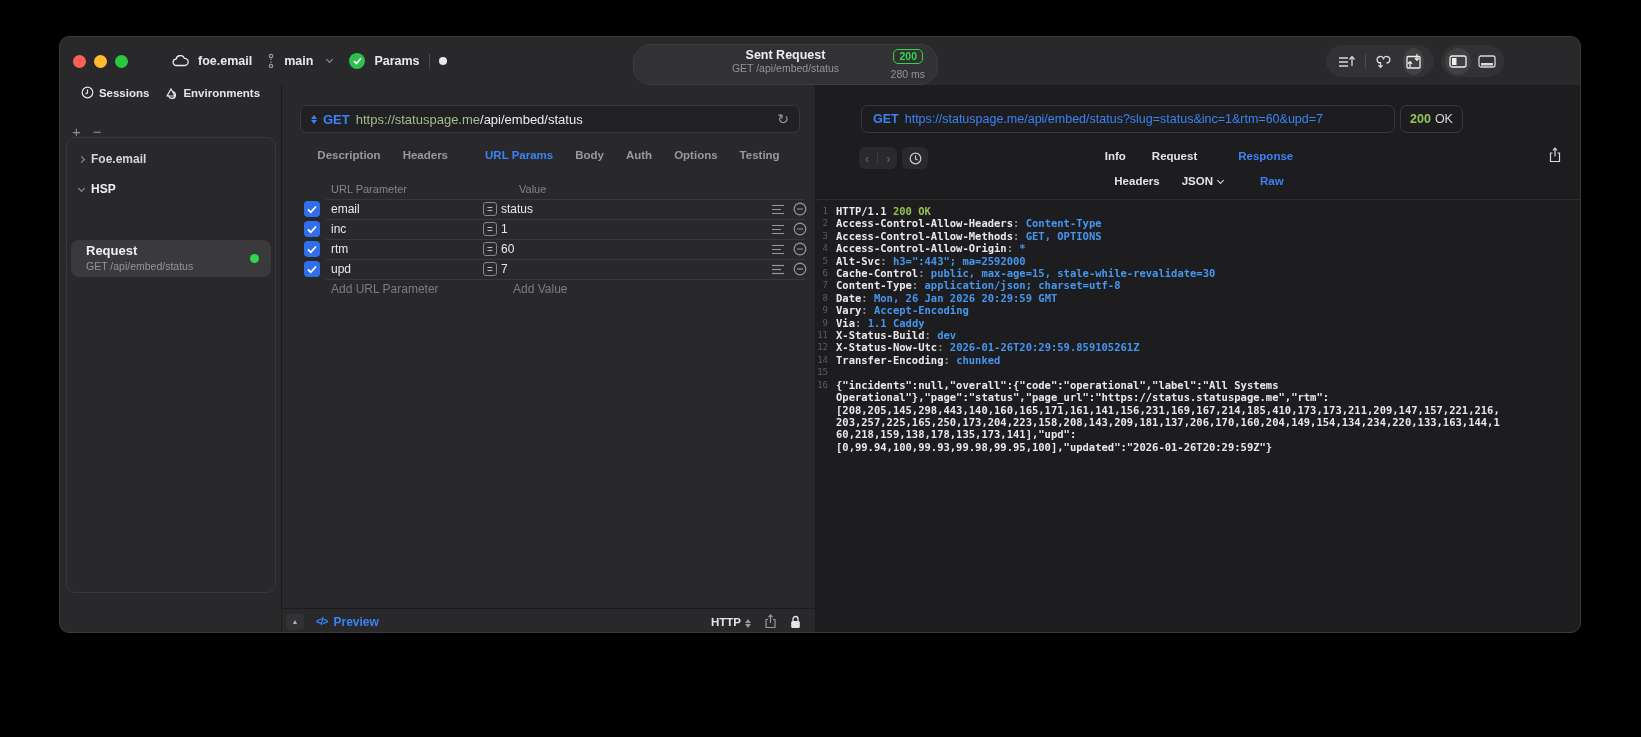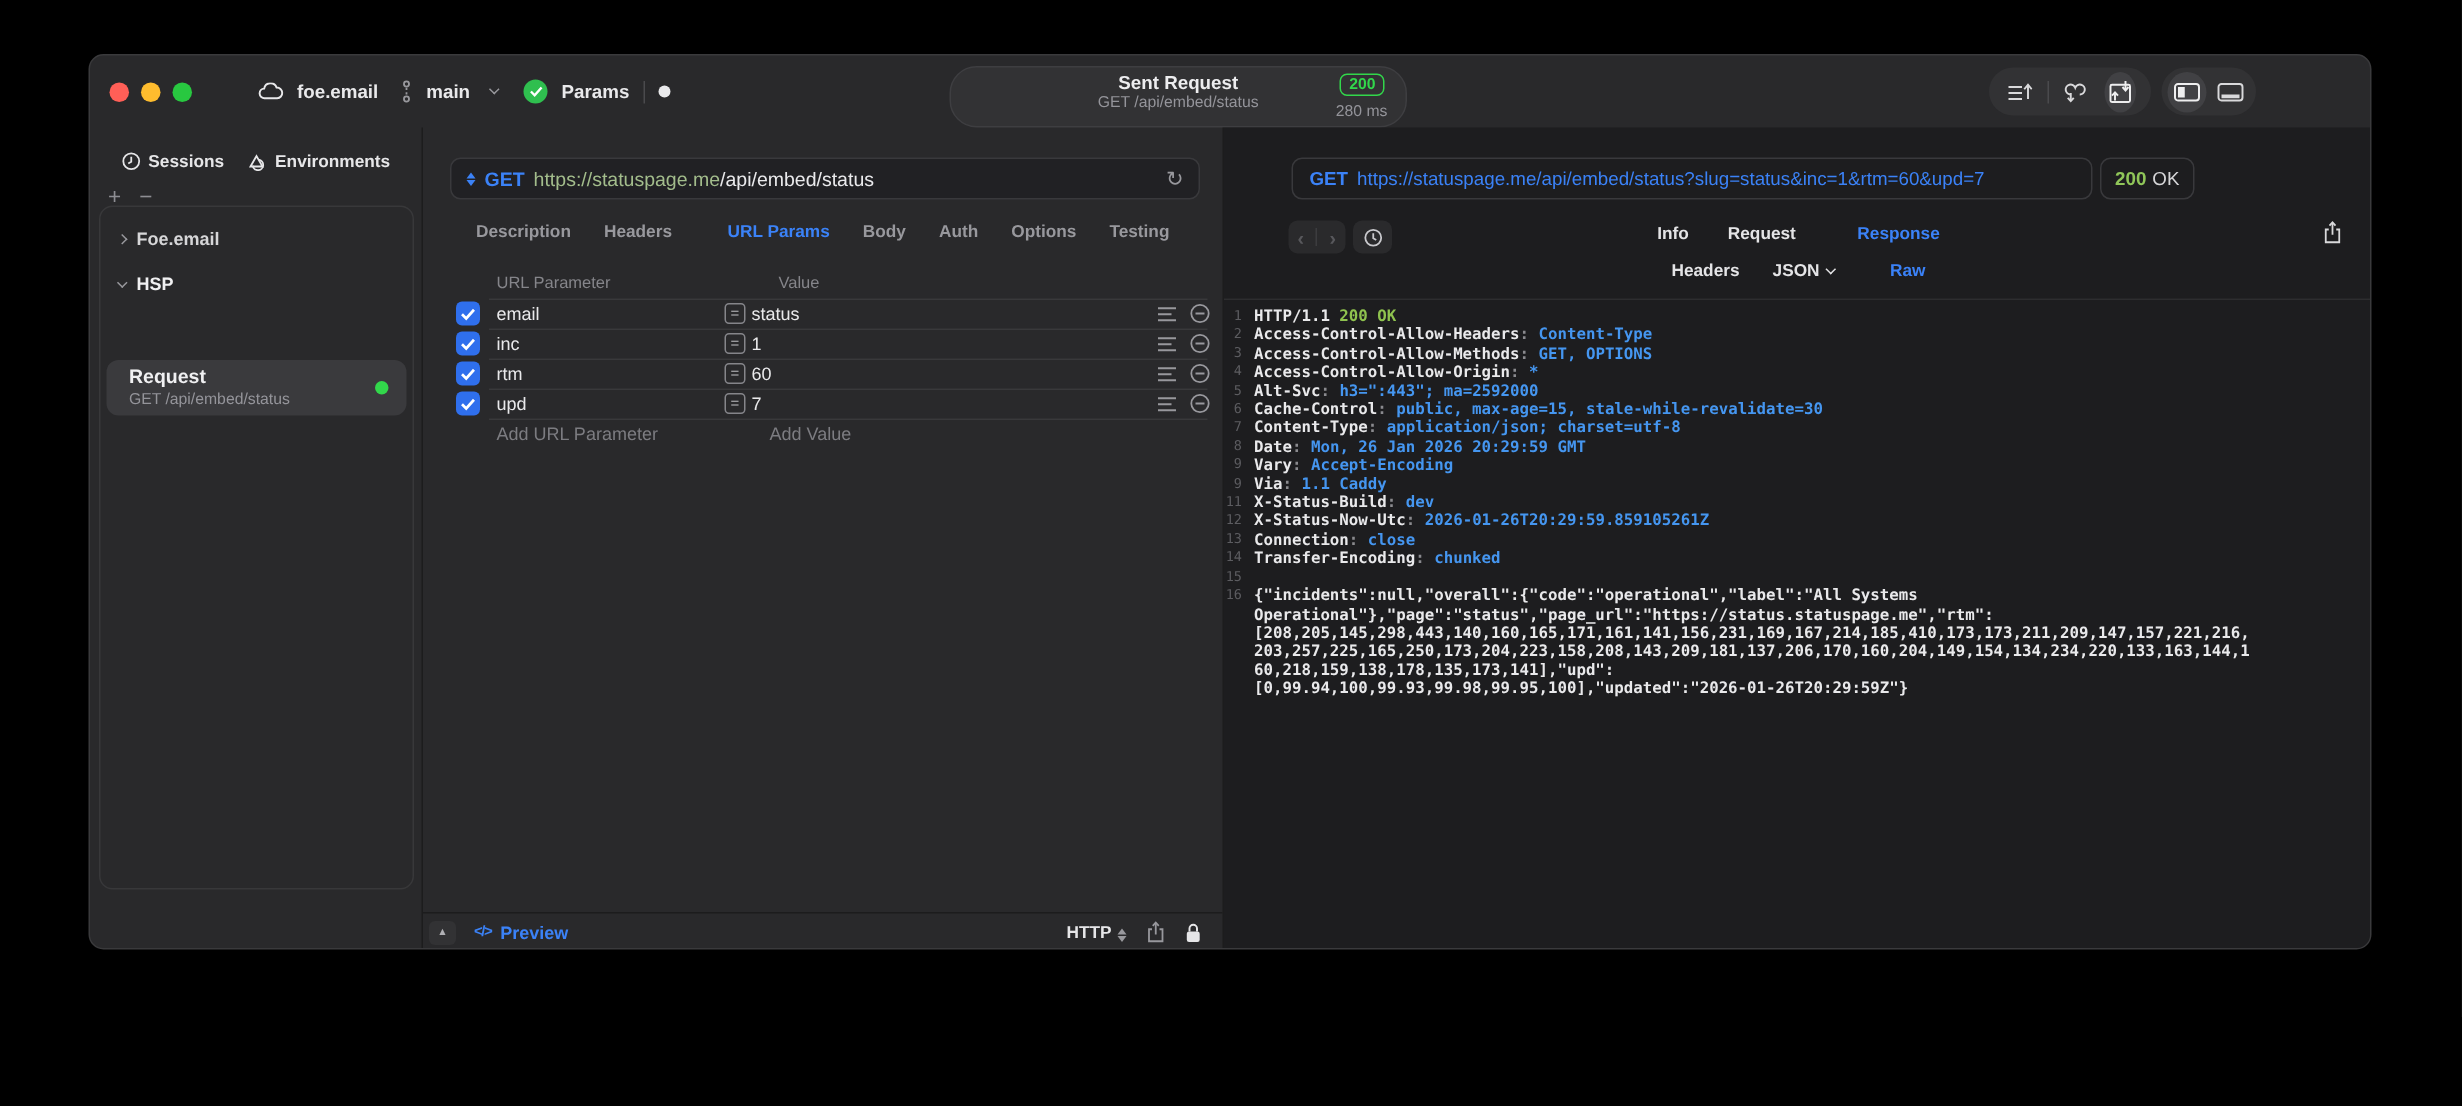--- a/index.html
+++ b/index.html
@@ -28,21 +28,21 @@
   .cp-time { position:absolute; right:12px; bottom:4px; font-size:10.5px; color:#94949a; }
   .tb-group { position:absolute; top:8px; height:32px; background:#323234; border-radius:16px;
     display:flex; align-items:center; color:#d9d9db; }
   .g1 { left:1266px; width:108px; padding:0 10px; gap:8px; }
   .g2 { left:1381px; width:63px; padding:0 4px; gap:3px; }
   .icirc { width:27px; height:27px; border-radius:50%; display:flex; align-items:center; justify-content:center; }
   .icirc.hl { background:#414144; }
 
   
   .sidebar { position:absolute; left:0; top:48px; width:222px; height:549px; border-right:1px solid #1c1c1d; }
-  .sb-tabs { position:absolute; left:0; top:16px; width:100%; display:flex; justify-content:center; gap:16px;
+  .sb-tabs { position:absolute; left:0; top:1px; width:100%; display:flex; justify-content:center; gap:16px;
     color:#e6e6e8; font-size:11.5px; font-weight:bold; }
   .sb-tab { display:flex; align-items:center; gap:5px; }
   .sb-pm { position:absolute; left:12px; top:38px; color:#8e8e93; font-size:15px; display:flex; gap:12px; }
   .sb-box { position:absolute; left:6px; top:52px; width:210px; height:456px; border:1px solid #38383a; border-radius:9px; }
   .tree-row { display:flex; align-items:center; gap:7px; height:22px; padding-left:12px;
     color:#d6d6d8; font-size:12px; font-weight:bold; margin-top:8px; }
   .tree-row:first-child { margin-top:10px; }
   .chev-r { width:5px; height:5px; border-right:1.5px solid #98989d; border-bottom:1.5px solid #98989d; transform:rotate(-45deg); }
   .chev-d { width:5px; height:5px; border-right:1.5px solid #98989d; border-bottom:1.5px solid #98989d; transform:rotate(45deg); position:relative; top:-1px; }
   .req-item { position:absolute; left:4px; top:102px; width:200px; height:37px; background:#3a3a3d; border-radius:8px; }
@@ -497,24 +497,20 @@
         </div>
         <div class="cline">
           <span class="lnum">11</span>
           <span class="ltext"><span class="cn">X-Status-Build</span><span class="cd">: </span><span class="cb">dev</span></span>
         </div>
         <div class="cline">
           <span class="lnum">12</span>
           <span class="ltext"><span class="cn">X-Status-Now-Utc</span><span class="cd">: </span><span class="cb">2026-01-26T20:29:59.859105261Z</span></span>
         </div>
         <div class="cline">
-          <span class="lnum">13</span>
-          <span class="ltext"><span class="cn">Connection</span><span class="cd">: </span><span class="cb">close</span></span>
-        </div>
-        <div class="cline">
           <span class="lnum">14</span>
           <span class="ltext"><span class="cn">Transfer-Encoding</span><span class="cd">: </span><span class="cb">chunked</span></span>
         </div>
         <div class="cline">
           <span class="lnum">15</span>
           <span class="ltext">&nbsp;</span>
         </div>
         <div class="cline">
           <span class="lnum">16</span>
           <span class="ltext"><span class="cn">{"incidents":null,"overall":{"code":"operational","label":"All Systems</span></span>

